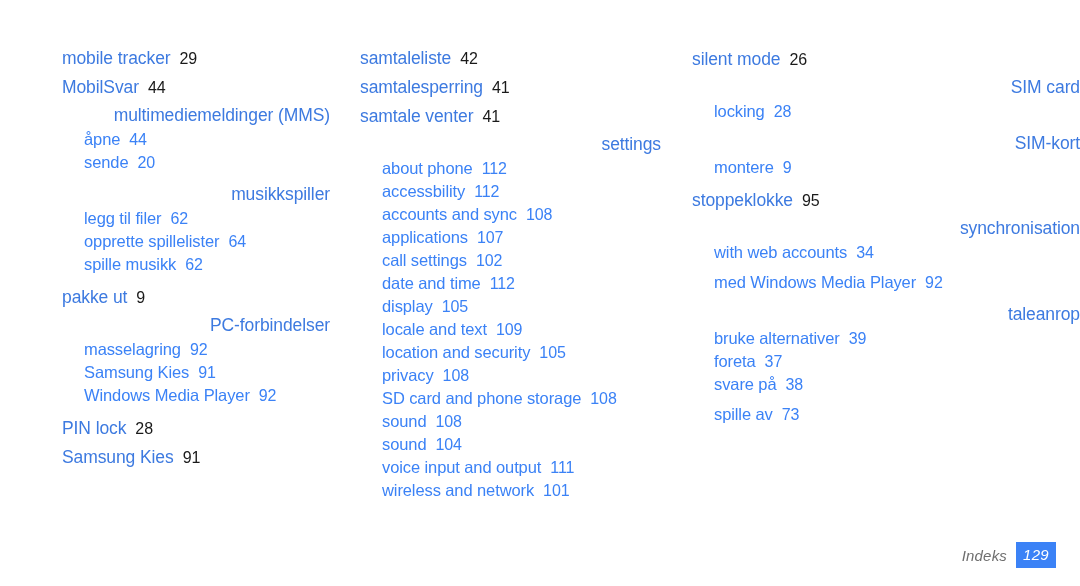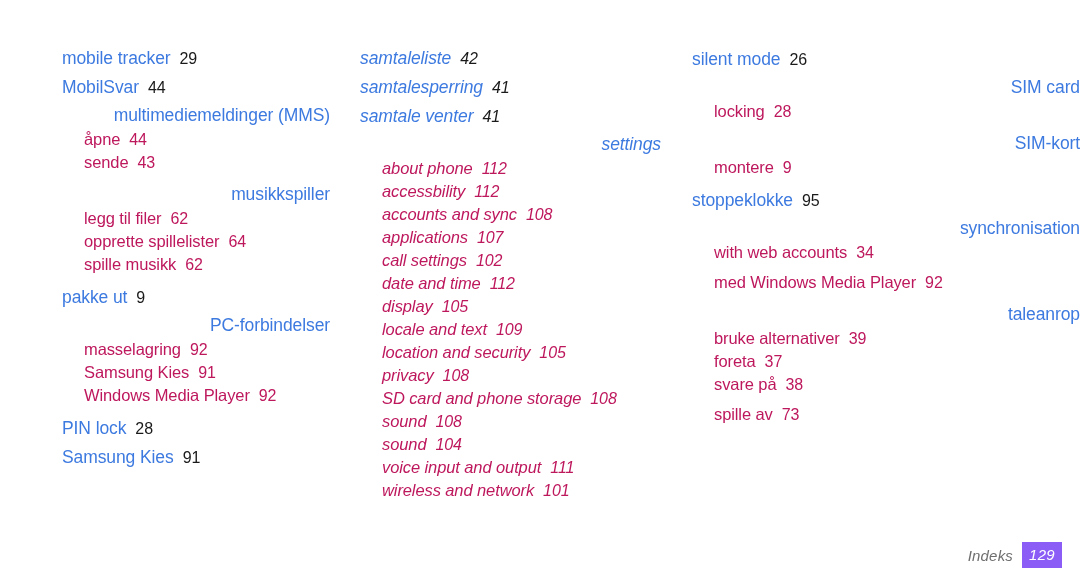--- a/index.html
+++ b/index.html
@@ -28,21 +28,21 @@
     width: 1080px;
     height: 520px;
     display: flex;
     align-items: flex-start;
   }
 
   .index-column {
     box-sizing: border-box;
   }
   .index-column.col-1 { width: 330px; padding-left: 62px; padding-top: 44px; }
-  .index-column.col-2 { width: 331px; padding-left: 30px; padding-top: 44px; font-style: italic; }
+  .index-column.col-2 { width: 331px; padding-left: 30px; padding-top: 44px; }
   .index-column.col-3 { width: 419px; padding-left: 31px; padding-top: 45px; }
 
   
   .entry-group {
     margin: 0;
   }
 
   .entry-main {
     display: block;
     color: #3d7ae0;
@@ -52,21 +52,21 @@
     letter-spacing: -0.1px;
   }
   .entry-main .page-num {
     color: #1a1a1a;
     font-size: 16px;
     margin-left: 9px;
   }
 
   .entry-sub {
     display: block;
-    color: #be185d;
+    color: #3b82f6;
     font-size: 16.5px;
     line-height: 22px;
     white-space: nowrap;
     padding-left: 22px;
     letter-spacing: -0.1px;
   }
   .entry-sub .page-num {
     font-size: 16px;
     margin-left: 9px;
   }
@@ -78,31 +78,31 @@
   
   .page-footer {
     position: absolute;
     left: 0;
     right: 0;
     bottom: 18px;
     height: 26px;
     display: flex;
     justify-content: flex-end;
     align-items: center;
-    padding-right: 18px;
+    padding-right: 24px;
   }
   .footer-label {
     font-style: italic;
     font-size: 15px;
     color: #6e6e6e;
     margin-right: 9px;
     letter-spacing: 0.2px;
   }
   .footer-page-badge {
-    background: #8b5cf6;
+    background: #3b82f6;
     color: #ffffff;
     font-style: italic;
     font-size: 15px;
     line-height: 1;
     padding: 5px 7px 6px 7px;
     letter-spacing: 0.3px;
   }
 </style>
 </head>
 <body>
@@ -113,21 +113,21 @@
     <div class="index-column col-1">
         <div class="entry-group">
           <div class="entry-main"><span>mobile tracker</span><span class="page-num">29</span></div>
         </div>
         <div class="entry-group">
           <div class="entry-main"><span>MobilSvar</span><span class="page-num">44</span></div>
         </div>
         <div class="entry-group has-subs">
           <div class="entry-main"><span>multimediemeldinger (MMS)</span></div>
           <div class="entry-sub"><span>åpne</span><span class="page-num">44</span></div>
-          <div class="entry-sub"><span>sende</span><span class="page-num">43</span></div>
+          <div class="entry-sub"><span>sende</span><span class="page-num">20</span></div>
         </div>
         <div class="entry-group has-subs">
           <div class="entry-main"><span>musikkspiller</span></div>
           <div class="entry-sub"><span>legg til filer</span><span class="page-num">62</span></div>
           <div class="entry-sub"><span>opprette spillelister</span><span class="page-num">64</span></div>
           <div class="entry-sub"><span>spille musikk</span><span class="page-num">62</span></div>
         </div>
         <div class="entry-group">
           <div class="entry-main"><span>pakke ut</span><span class="page-num">9</span></div>
         </div>

